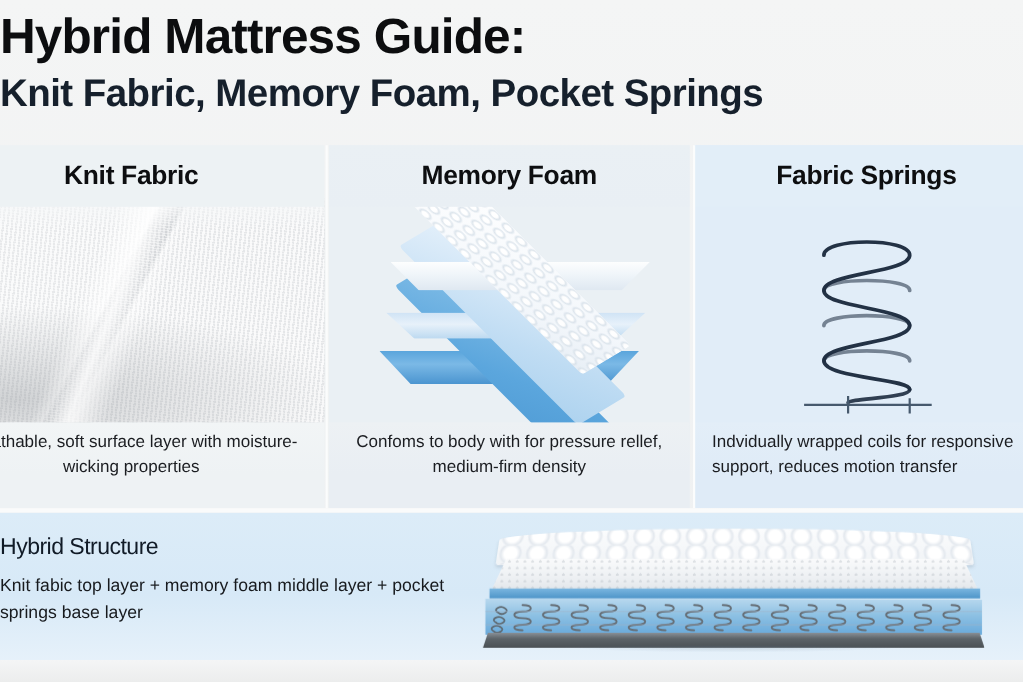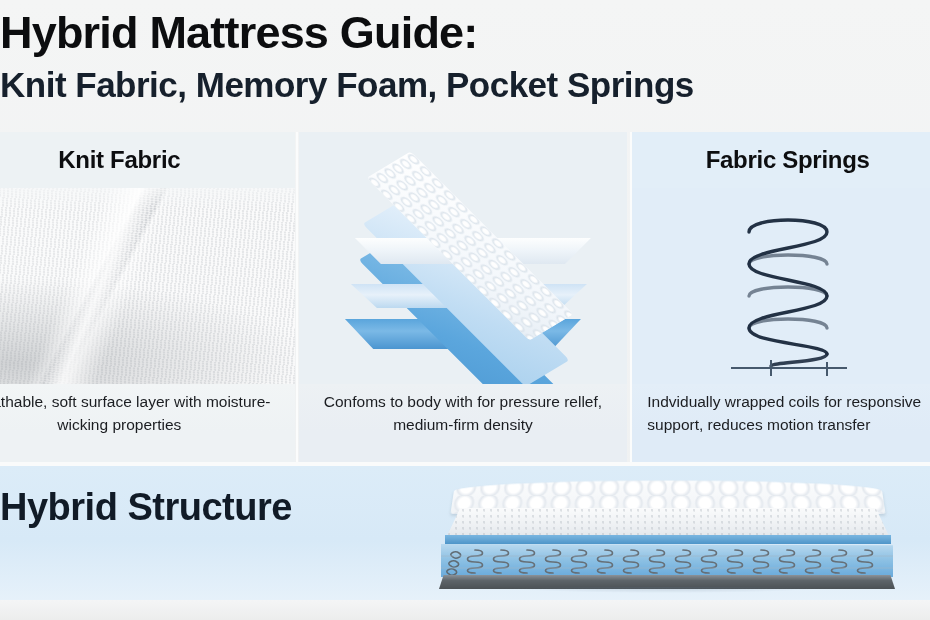--- a/index.html
+++ b/index.html
@@ -147,21 +147,21 @@
   .coil-svg { position:absolute; left:50%; margin-left:-75px; top:0; }
 
   
   .bottom {
     position:absolute; left:0; top:466px; width:1000px; height:134px;
     background:linear-gradient(180deg,#dcecf8 0%,#d7e9f7 55%,#e6f1fa 100%);
     overflow:hidden;
   }
   .bottom-text { position:absolute; left:56px; top:20px; width:420px; }
   .bottom-title {
-    font-size:38px; font-weight:bold; color:#111b27;
+    font-size:21px; font-weight:normal; color:#111b27;
     letter-spacing:-0.5px; white-space:nowrap;
   }
   .bottom-desc {
     margin-top:10px;
     font-size:16px; line-height:25px; color:#171a1e;
     width:420px;
   }
 
   
   .mattress { position:absolute; left:487px; top:14px; width:470px; height:112px; }
@@ -231,20 +231,23 @@
         <div class="fabric">
           <div class="fabric-grain"></div>
         </div>
       </div>
       <div class="card-caption">
         <div class="cap-inner">Breathable, soft surface layer with moisture-wicking properties</div>
       </div>
     </div>
 
     <div class="card c2">
+      <div class="card-head">
+        <div class="card-title">Memory Foam</div>
+      </div>
       <div class="card-visual">
         <div class="foam-stack">
 
           <div class="foam-edge e-bottom"></div>
           <div class="slab slab-bottom">
             <div class="top"></div>
           </div>
 
           <div class="foam-edge e-mid"></div>
           <div class="slab slab-mid">
@@ -291,20 +294,21 @@
     </div>
   </div>
 
   <div class="vline" style="left:352px"></div>
   <div class="vline" style="left:686px"></div>
   <div class="hline"></div>
 
   <div class="bottom">
     <div class="bottom-text">
       <div class="bottom-title">Hybrid Structure</div>
+      <div class="bottom-desc">Knit fabic top layer + memory foam middle layer + pocket springs base layer</div>
     </div>
 
     <div class="mattress">
       <div class="m-quilt"></div>
       <div class="m-foam">
         <div class="m-foam-tex"></div>
       </div>
       <div class="m-blue-strip"></div>
       <div class="m-spring-zone">
         <svg class="m-coils" viewBox="0 0 452 33" preserveAspectRatio="none">

